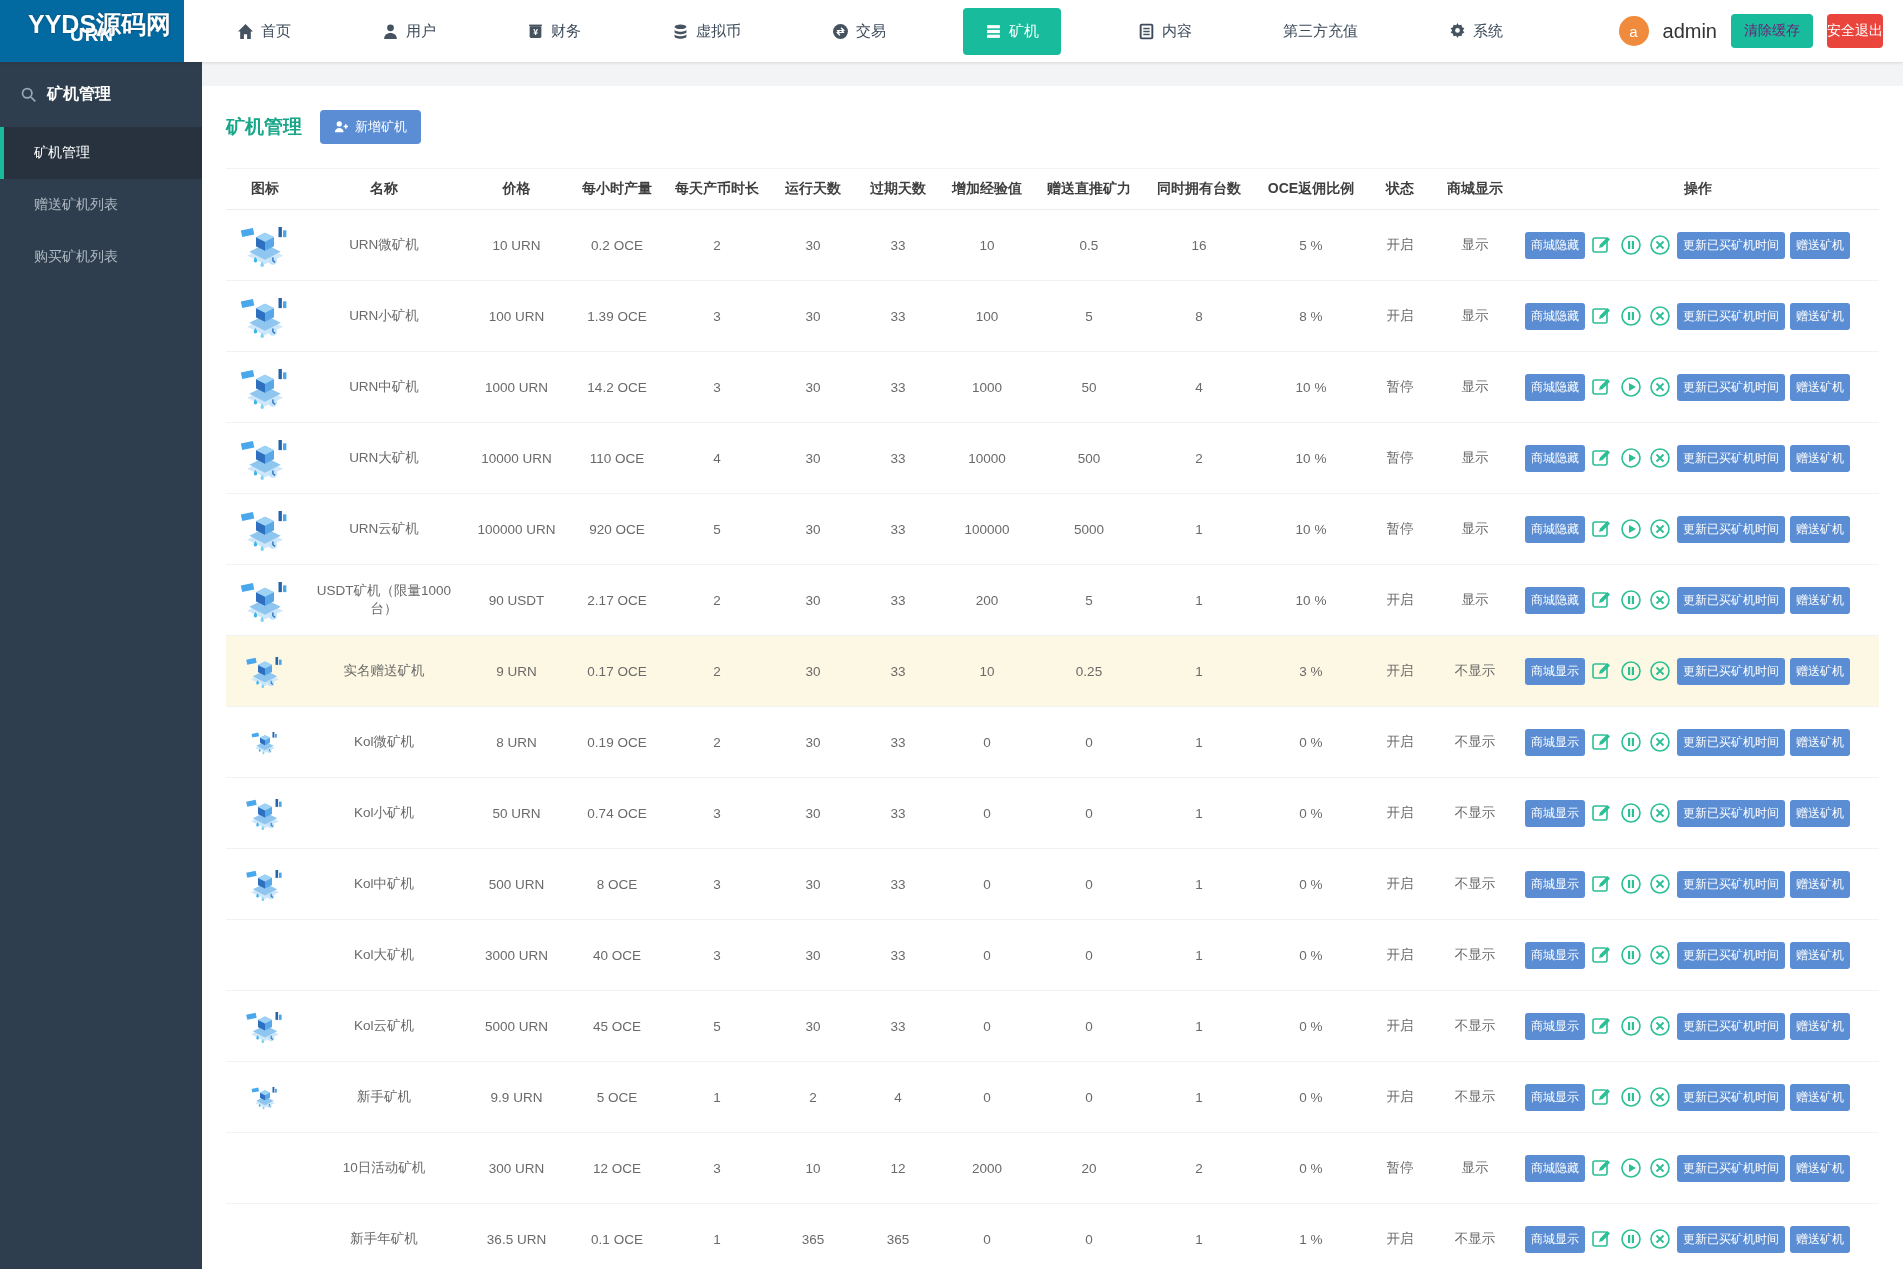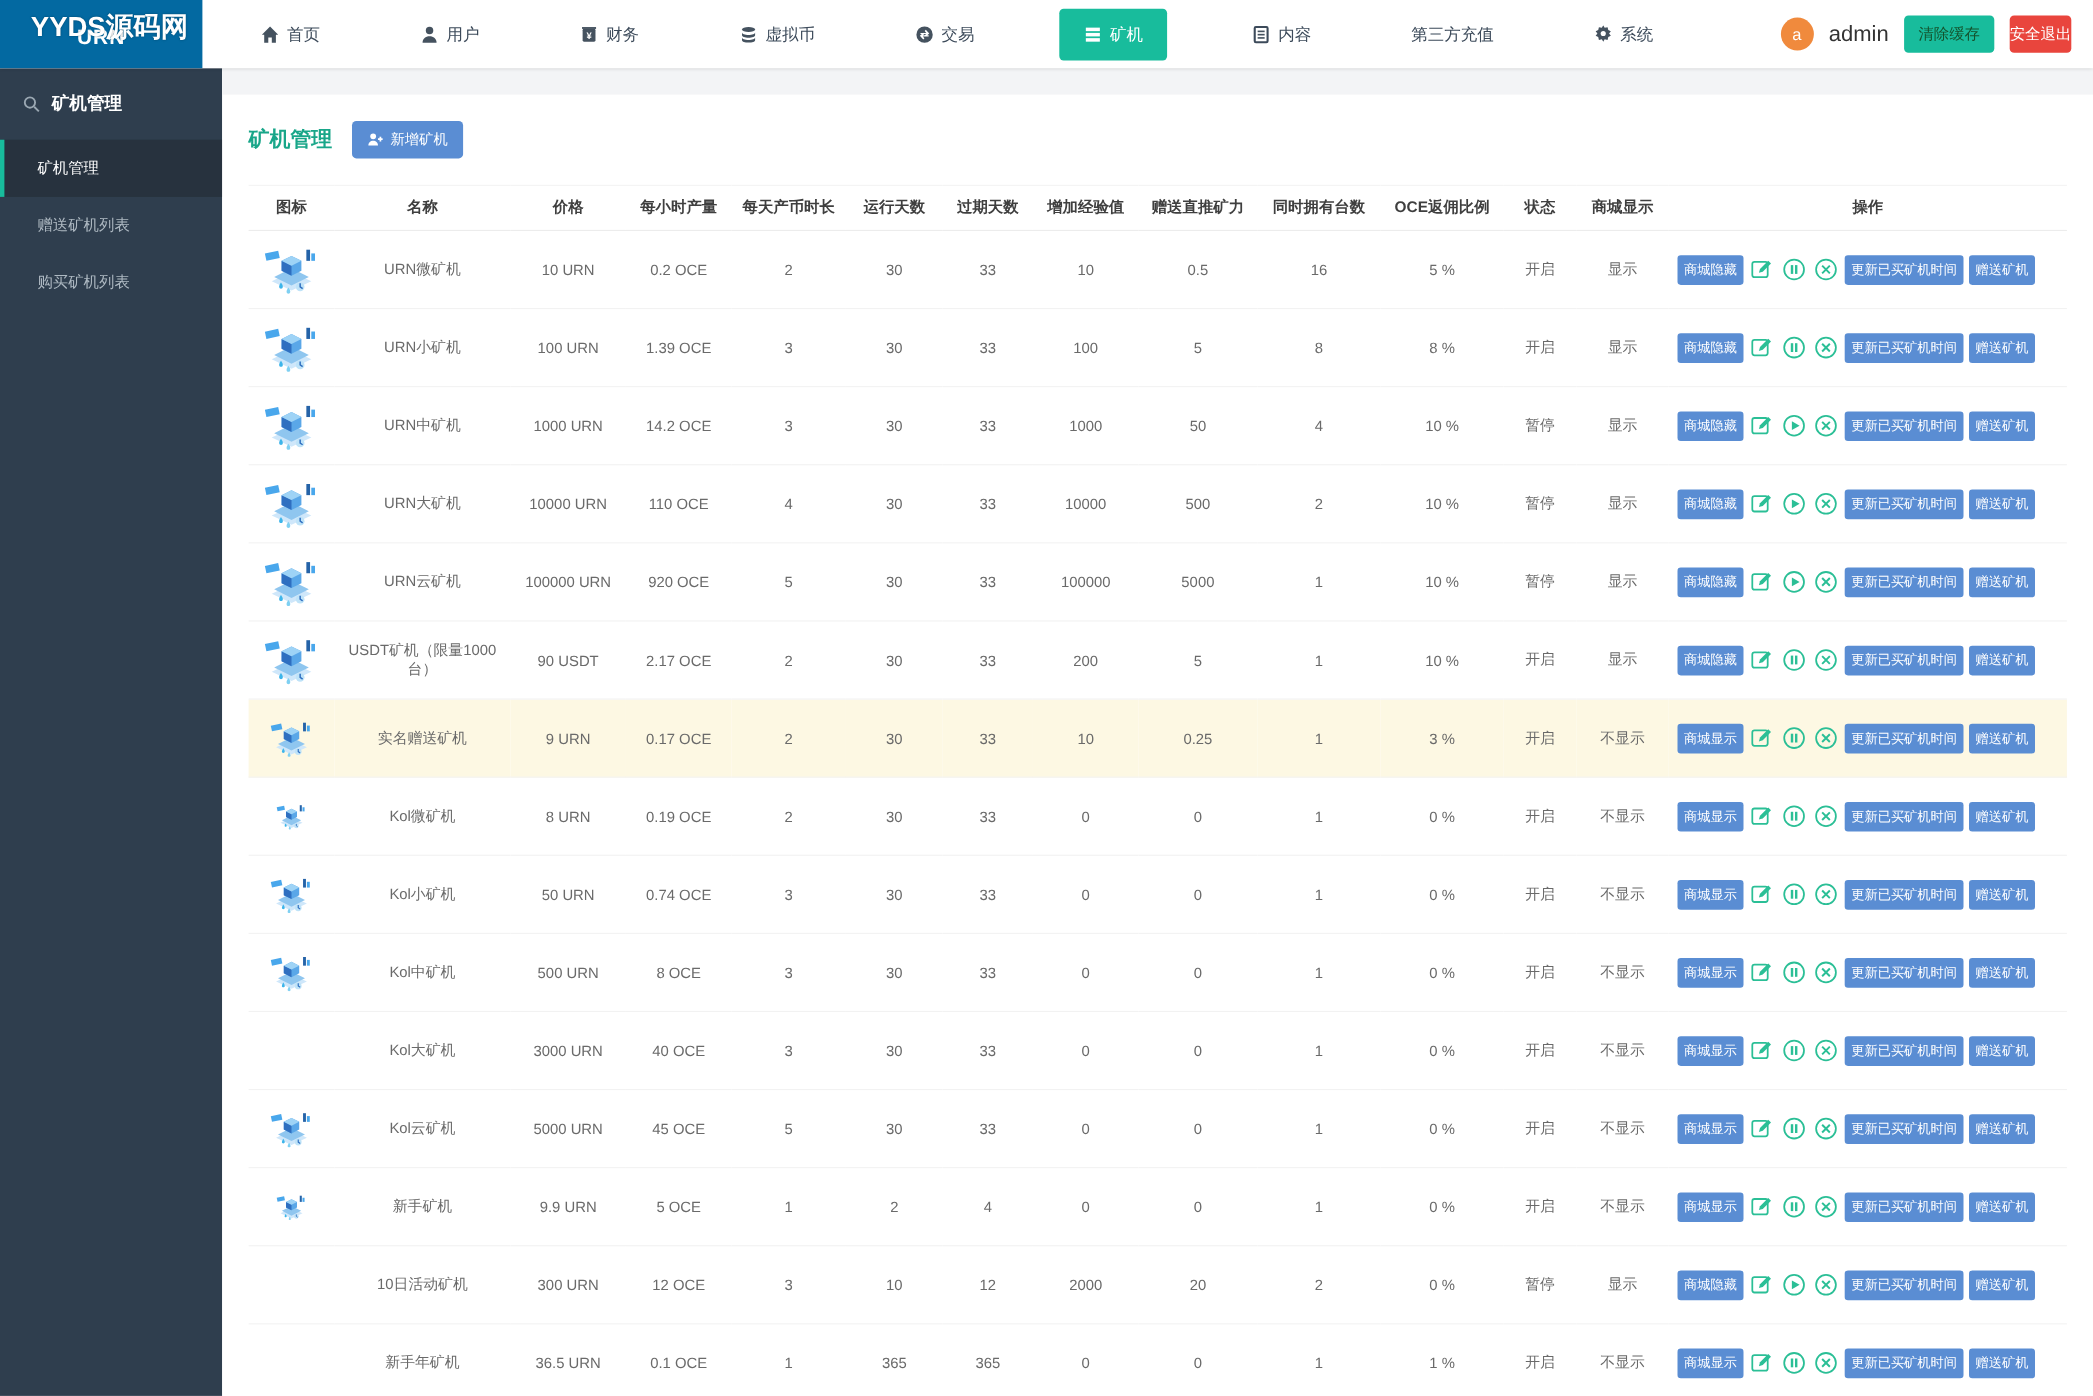--- a/index.html
+++ b/index.html
@@ -17,21 +17,21 @@
   .topnav { display:flex; align-items:center; margin-left:30px; height:100%;gap:45px; }
   .nav-item { display:flex; align-items:center; gap:7px; padding:10px 14px; margin:0 9px;
     font-size:15px; color:#3c4a5a; cursor:pointer; border-radius:4px; }
   .nav-item svg { width:17px; height:17px; fill:#45525f; }
   .nav-item.active { background:#18bc9c; color:#fff; padding:14px 22px;text-align:right; }
   .nav-item.active svg { fill:#fff; }
   .topbar-right { margin-left:auto; display:flex; align-items:center; gap:14px; padding-right:20px; }
   .avatar { width:30px; height:30px; border-radius:50%; background:#f08a3d; color:#fff;
     display:flex; align-items:center; justify-content:center; font-size:15px; }
   .admin-name { font-size:20px; color:#333; }
-  .btn-green { background:#18bc9c; color:#14532d; border:none; border-radius:4px;
+  .btn-green { background:#18bc9c; color:#701a75; border:none; border-radius:4px;
     padding:8px 13px; font-size:14px; cursor:pointer; }
   .btn-red { background:#e9453d; color:#fff; border:none; border-radius:4px;
     padding:8px 0; font-size:14px; cursor:pointer; }
 
   
   .sidebar { position:absolute; top:62px; left:0; width:202px; height:1207px; background:#2f3e4e; }
   .sidebar-header { display:flex; align-items:center; gap:10px; padding:22px 20px; color:#fff;
     font-weight:bold; font-size:16px; }
   .sidebar-header svg { width:17px; height:17px; stroke:#9aa7b2; fill:none; stroke-width:2.2; }
   .side-item { padding:17px 20px 17px 30px; color:#aeb9c2; font-size:14px; cursor:pointer;

